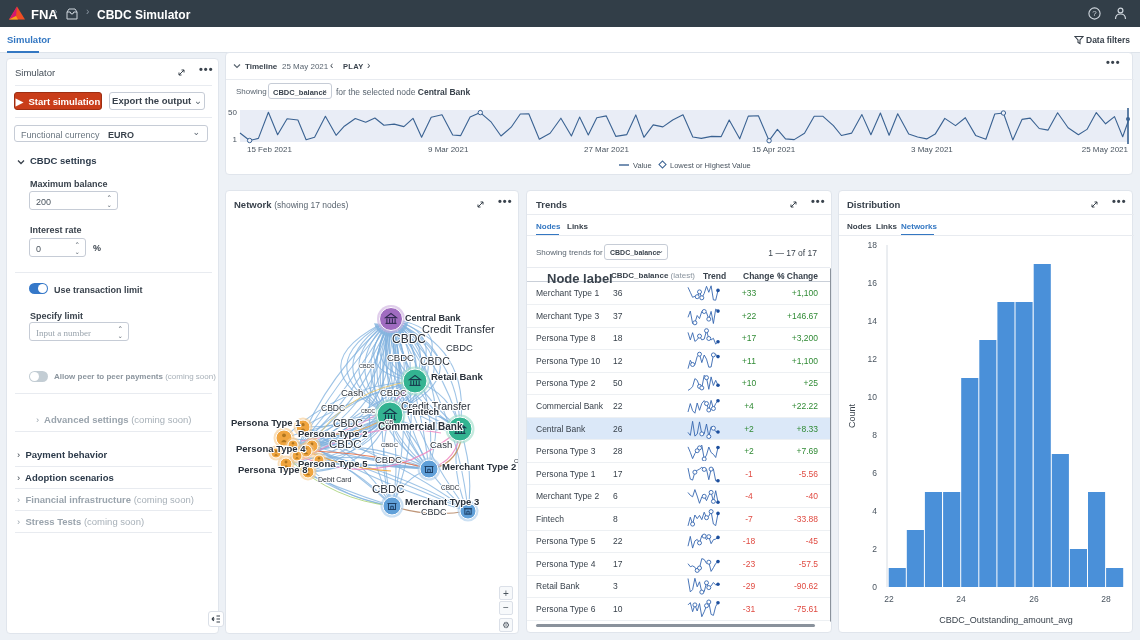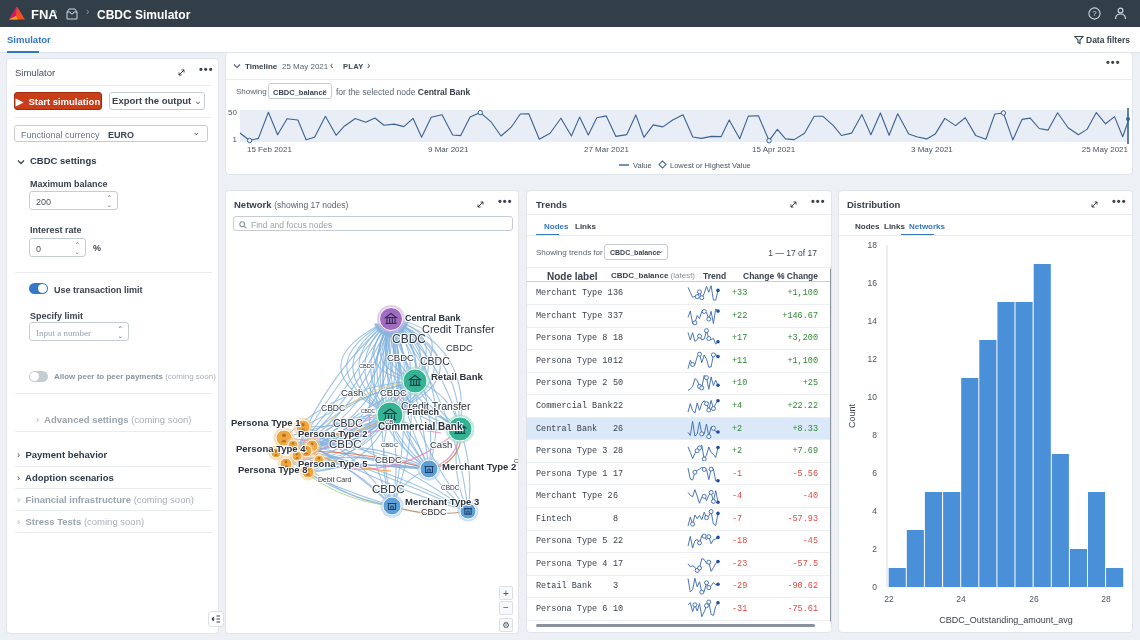--- a/index.html
+++ b/index.html
@@ -6,26 +6,26 @@
 .ptitle { font-size:9.5px; color:#39424c; font-weight:bold; }
 .dots { position:absolute; color:#39424c; font-size:11px; font-weight:bold; letter-spacing:1px; }
 .expand { position:absolute; width:9px; height:9px; }
 .hdiv { position:absolute; height:1px; background:#e8ebf0; }
 .lbl { font-size:9px; font-weight:bold; color:#39424c; }
 .inp { position:absolute; border:1px solid #c6ccd6; border-radius:3px; background:#fff; font-size:9px; color:#4a545e; }
 .spin { position:absolute; right:5px; top:2px; font-size:6.5px; color:#5a6570; line-height:7px; text-align:center; }
 .sec { position:absolute; font-size:9.5px; font-weight:bold; color:#2c3a4a; white-space:nowrap; }
 .secg { position:absolute; font-size:9.5px; font-weight:bold; color:#9aa4ad; white-space:nowrap; }
 .chev { color:#5a6570; font-weight:normal; display:inline-block; }
-.tabs { font-size:8px; font-weight:bold; color:#39424c;margin-left:8px; }
+.tabs { font-size:8px; font-weight:bold; color:#39424c; }
 .trow { display:flex; align-items:center; height:22.55px; border-bottom:1px solid #edf0f3; }
 .tc1 { width:86px; padding-left:9px; font-size:8.5px; color:#39424c; white-space:nowrap; }
 .tc2 { width:63px; font-size:8.5px; color:#39424c; }
 .tc3 { width:56px; display:flex; justify-content:center; }
-.tc4 { width:34px; text-align:left; font-size:8.5px; }
+.tc4 { width:34px; text-align:center; font-size:8.5px; }
 .tc5 { flex:1; text-align:right; font-size:8.5px; padding-right:12px; }
 </style></head>
 <body>
 
 <div style="position:absolute;left:0;top:0;width:1140px;height:27px;background:#323e48;">
   <svg width="18" height="16" style="position:absolute;left:8px;top:5px">
     <path d="M1,14.5 L9,1.5 L17,14.5 Z" fill="#f04e23"></path>
     <path d="M1,14.5 L9,1.5 L8,11 Z" fill="#d5186e"></path>
     <path d="M1,14.5 L8,11 L10,14.5 Z" fill="#f9a11b"></path>
   </svg>
@@ -168,27 +168,20 @@
     <text x="444" y="65" font-size="7.5" fill="#4a5560">Lowest or Highest Value</text>
   </svg>
 </div>
 
 <div class="panel" style="left:225px;top:190px;width:294px;height:444px;">
   <span class="ptitle" style="position:absolute;left:8px;top:8px;">Network <span style="font-weight:normal;color:#5a6570;font-size:8.5px;">(showing 17 nodes)</span></span>
   <svg class="expand" style="left:250px;top:9px" viewBox="0 0 10 10" stroke="#39424c" stroke-width="1.1" fill="none">
     <path d="M2.2,7.8 L7.8,2.2 M7.8,2.2 H5 M7.8,2.2 V5 M2.2,7.8 H5 M2.2,7.8 V5"></path>
   </svg>
   <span class="dots" style="left:272px;top:4px;">•••</span>
-  <div class="inp" style="left:7px;top:25px;width:280px;height:15px;border-radius:3px;">
-    <svg width="8" height="8" style="position:absolute;left:5px;top:3.5px" viewBox="0 0 8 8" fill="none" stroke="#8a949e" stroke-width="1.1">
-      <circle cx="3.2" cy="3.2" r="2.4"></circle>
-        <path d="M5.2,5.2 L7.4,7.4"></path>
-      </svg>
-    <span style="position:absolute;left:17px;top:3px;color:#9aa4ad;font-size:8.5px;">Find and focus nodes</span>
-  </div>
   <svg width="292" height="395" viewBox="225 235 292 395" style="position:absolute;left:0;top:45px;">
     <path d="M390,318 Q489,367 389,414" fill="none" stroke="#7fb0de" stroke-width="1.1" stroke-opacity="0.75"></path>
 <path d="M390,318 Q477,367 389,414" fill="none" stroke="#7fb0de" stroke-width="1.1" stroke-opacity="0.75"></path>
 <path d="M390,318 Q465,367 389,414" fill="none" stroke="#7fb0de" stroke-width="1.1" stroke-opacity="0.75"></path>
 <path d="M390,318 Q453,367 389,414" fill="none" stroke="#7fb0de" stroke-width="1.1" stroke-opacity="0.75"></path>
 <path d="M390,318 Q441,367 389,414" fill="none" stroke="#7fb0de" stroke-width="1.1" stroke-opacity="0.75"></path>
 <path d="M390,318 Q429,366 389,414" fill="none" stroke="#7fb0de" stroke-width="1.1" stroke-opacity="0.75"></path>
 <path d="M390,318 Q417,366 389,414" fill="none" stroke="#7fb0de" stroke-width="1.1" stroke-opacity="0.75"></path>
 <path d="M390,318 Q405,366 389,414" fill="none" stroke="#7fb0de" stroke-width="1.1" stroke-opacity="0.75"></path>
 <path d="M390,318 Q374,366 389,414" fill="none" stroke="#7fb0de" stroke-width="1.1" stroke-opacity="0.75"></path>
@@ -475,30 +468,30 @@
   <span class="tabs" style="position:absolute;left:40px;top:30.5px;">Links</span>
   <div style="position:absolute;left:9px;top:42.5px;width:23px;height:2px;background:#3377c2;"></div>
   <div class="hdiv" style="left:0;top:43.5px;width:306px;"></div>
   <span style="position:absolute;left:9px;top:57px;font-size:8px;color:#5a6570;">Showing trends for</span>
   <div class="inp" style="left:77px;top:52.5px;width:64px;height:16px;">
     <span style="position:absolute;left:5px;top:4px;font-size:7px;font-weight:bold;color:#39424c;">CBDC_balance</span>
     <span style="position:absolute;right:3px;top:1px;color:#5a6570;font-size:8px;">⌄</span>
   </div>
   <span style="position:absolute;right:14px;top:57px;font-size:8.5px;color:#39424c;">1 — 17 of 17</span>
   <div style="position:absolute;left:0;top:76px;width:303px;height:15px;border-top:1px solid #e8ebf0;border-bottom:1px solid #c9cfd8;">
-    <span class="lbl" style="position:absolute;left:9px;top:3px;font-size:10px;padding-left:11px;">Node label</span>
+    <span class="lbl" style="position:absolute;left:9px;top:3px;font-size:13px;padding-left:11px;">Node label</span>
     <span class="lbl" style="position:absolute;left:84px;top:3px;font-size:8px;white-space:nowrap;">CBDC_balance <span style="font-weight:normal;color:#8a949e;">(latest)</span></span>
     <span class="lbl" style="position:absolute;left:176px;top:3px;font-size:8.5px;">Trend</span>
     <span class="lbl" style="position:absolute;left:216px;top:3px;font-size:8.5px;white-space:nowrap;">Change <svg width="8" height="9" viewBox="0 0 8 9" style="vertical-align:-1px">
           <path d="M2,1 V7 M2,7 L0.7,5.6 M2,7 L3.3,5.6" stroke="#8a949e" stroke-width="0.9" fill="none"></path>
           <path d="M6,8 V2 M6,2 L4.7,3.4 M6,2 L7.3,3.4" stroke="#8a949e" stroke-width="0.9" fill="none"></path>
         </svg></span>
     <span class="lbl" style="position:absolute;right:12px;top:3px;font-size:8.5px;">% Change</span>
   </div>
-  <div style="position:absolute;left:0;top:91.5px;width:303px;font-family:Liberation Mono, monospace;">
+  <div style="position:absolute;left:0;top:91.5px;width:303px;">
     <div class="trow" style="">
 <div class="tc1">Merchant Type 1</div>
         <div class="tc2">36</div>
 <div class="tc3">
           <svg width="34" height="20" style="display:block">
             <path d="M1.0,4.3 L3.3,9.3 L5.6,14.3 L7.9,13.3 L10.2,13.7 L12.5,8.9 L14.8,14.8 L17.2,10.5 L19.5,3.3 L21.8,9.3 L24.1,2.8 L26.4,16.9 L28.7,17.2 L31.0,7.4" fill="none" stroke="#3667b0" stroke-width="0.9" stroke-linejoin="round"></path>
             <circle cx="10.2" cy="13.7" r="2" fill="#fff" stroke="#3667b0" stroke-width="0.9"></circle>
             <circle cx="12.5" cy="8.9" r="2" fill="#fff" stroke="#3667b0" stroke-width="0.9"></circle>
             <circle cx="14.8" cy="14.8" r="2" fill="#fff" stroke="#3667b0" stroke-width="0.9"></circle>
             <circle cx="31.0" cy="7.4" r="1.8" fill="#1d4f9e"></circle>
@@ -648,21 +641,21 @@
 <div class="tc3">
           <svg width="34" height="20" style="display:block">
             <path d="M1.0,16.9 L3.3,8.2 L5.6,15.1 L7.9,6.0 L10.2,9.7 L12.5,6.4 L14.8,10.7 L17.2,3.2 L19.5,8.7 L21.8,7.1 L24.1,2.6 L26.4,15.0 L28.7,16.6 L31.0,4.4" fill="none" stroke="#3667b0" stroke-width="0.9" stroke-linejoin="round"></path>
             <circle cx="5.6" cy="15.1" r="2" fill="#fff" stroke="#3667b0" stroke-width="0.9"></circle>
             <circle cx="19.5" cy="8.7" r="2" fill="#fff" stroke="#3667b0" stroke-width="0.9"></circle>
             <circle cx="24.1" cy="2.6" r="2" fill="#fff" stroke="#3667b0" stroke-width="0.9"></circle>
             <circle cx="31.0" cy="4.4" r="1.8" fill="#1d4f9e"></circle>
           </svg>
         </div>
 <div class="tc4" style="color:#e04b42">-7</div>
-        <div class="tc5" style="color:#e04b42">-57.93</div>
+        <div class="tc5" style="color:#e04b42">-33.88</div>
       </div>
 <div class="trow" style="">
 <div class="tc1">Persona Type 5</div>
         <div class="tc2">22</div>
 <div class="tc3">
           <svg width="34" height="20" style="display:block">
             <path d="M1.0,15.2 L3.3,5.4 L5.6,17.1 L7.9,9.9 L10.2,8.4 L12.5,11.9 L14.8,4.7 L17.2,5.1 L19.5,8.7 L21.8,5.7 L24.1,12.7 L26.4,8.7 L28.7,8.1 L31.0,6.4" fill="none" stroke="#3667b0" stroke-width="0.9" stroke-linejoin="round"></path>
             <circle cx="12.5" cy="11.9" r="2" fill="#fff" stroke="#3667b0" stroke-width="0.9"></circle>
             <circle cx="17.2" cy="5.1" r="2" fill="#fff" stroke="#3667b0" stroke-width="0.9"></circle>
             <circle cx="21.8" cy="5.7" r="2" fill="#fff" stroke="#3667b0" stroke-width="0.9"></circle>

